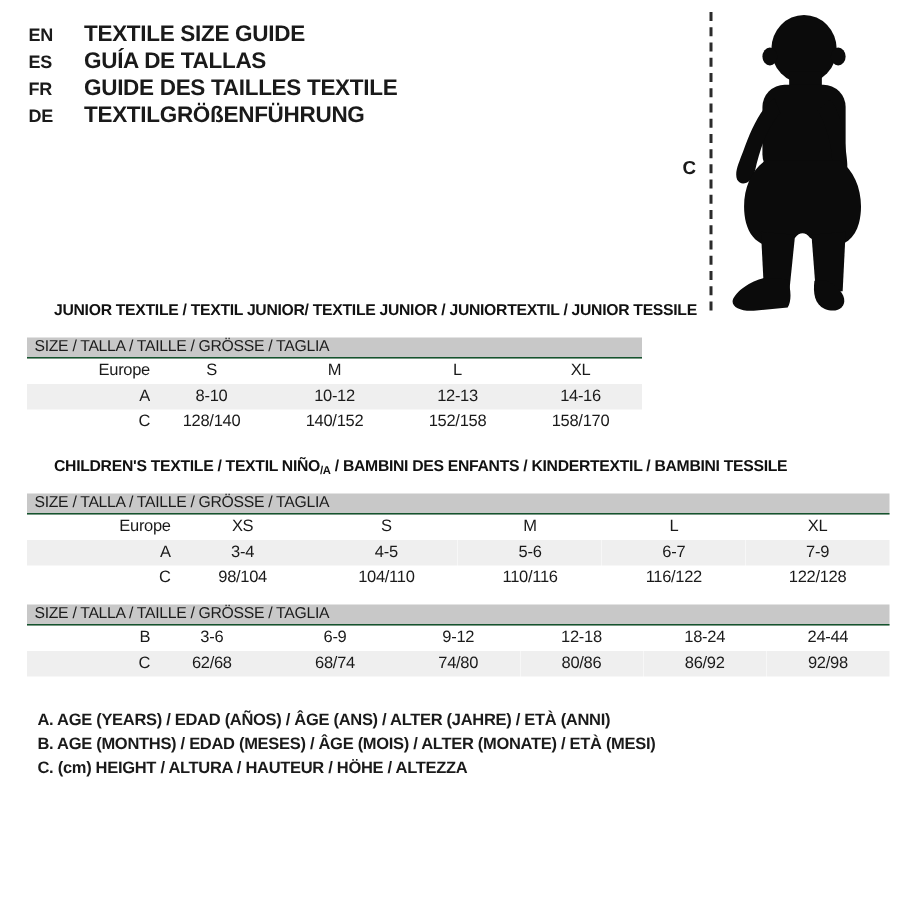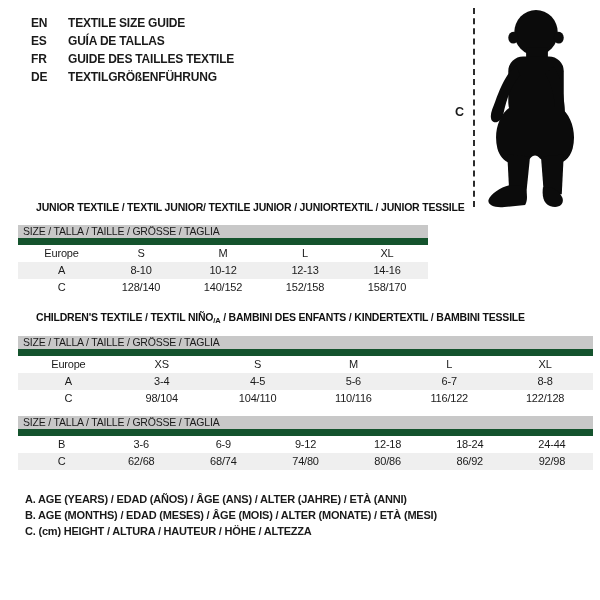--- a/index.html
+++ b/index.html
@@ -1,23 +1,23 @@
 <!DOCTYPE html>
 <html><head>
 <meta charset="utf-8">
 <style>
   html,body{margin:0;padding:0;}
   body{font-family:"Liberation Sans", sans-serif; background:#fff;}
   .page{position:relative; width:600px; height:600px; background:#fff; overflow:hidden; color:#1a1a1a;}
 
   
-  .lang-list{padding:14px 0 0 31px;}
+  .lang-list{padding:14px 0 0 19px;}
   .lang-row{display:flex; line-height:18px;}
   .lang-code{width:37px; font-size:12px; font-weight:700; letter-spacing:-0.2px;}
-  .lang-label{font-size:12px; font-weight:700; letter-spacing:-0.2px;}
+  .lang-label{font-size:15px; font-weight:700; letter-spacing:-0.2px;}
 
   
   .figure{position:absolute; left:452px; top:4px; width:146px; height:212px;}
   .c-label{position:absolute; left:3px; top:101px; font-size:12.5px; font-weight:700;}
   .dash-line{position:absolute; left:21px; top:4px; height:199px; width:0; border-left:2px dashed #2b2b2b;}
   .figure svg{position:absolute; left:28px; top:0;}
 
   
   .sec-title{margin-left:36px; font-size:10.5px; font-weight:700; letter-spacing:-0.2px; line-height:14px; color:#111;}
   .s1 .sec-title{margin-top:114px;}
@@ -25,24 +25,24 @@
   .s3 .sec-title{margin-top:16px; line-height:14.5px;}
   .ssub{font-size:7.5px; font-weight:700; vertical-align:-2px;}
 
   
   .tbl{margin-left:18px;}
   .tbl.narrow{width:410px;}
   .tbl.wide{width:575px;}
   .s1 .tbl{margin-top:11px;}
   .s2 .tbl{margin-top:8px;}
   .s3 .tbl{margin-top:9px;}
-  .size-bar{height:13px; line-height:13px; background:#c8c8c8; border-bottom:7px solid #14532d; font-size:10.5px; padding-left:5px; color:#1b1b1b; letter-spacing:-0.2px;}
+  .size-bar{height:13px; line-height:13px; background:#c8c8c8; border-bottom:1px solid #14532d; font-size:10.5px; padding-left:5px; color:#1b1b1b; letter-spacing:-0.2px;}
   table.grid{border-collapse:collapse; table-layout:fixed; width:100%;}
   table.grid td{font-size:11px; text-align:center; height:17px; line-height:17px; padding:0; color:#1a1a1a; letter-spacing:-0.2px; overflow:hidden; white-space:nowrap;}
-  table.grid td.lbl{text-align:center; padding-left:5px;}
+  table.grid td.lbl{text-align:right; padding-left:5px;}
   tr.stripe td{background:#efefef;}
   col.c-label{width:57px;}
 
   
   .footnotes{margin:21px 0 0 25px;}
   .foot-line{font-size:11px; font-weight:700; line-height:16px; letter-spacing:-0.2px;}
 </style>
 </head>
 <body>
 
@@ -148,21 +148,21 @@
             <td>M</td>
             <td>L</td>
             <td>XL</td>
           </tr>
           <tr class="stripe">
             <td class="lbl">A</td>
             <td>3-4</td>
             <td>4-5</td>
             <td>5-6</td>
             <td>6-7</td>
-            <td>8-8</td>
+            <td>7-9</td>
           </tr>
           <tr>
             <td class="lbl">C</td>
             <td>98/104</td>
             <td>104/110</td>
             <td>110/116</td>
             <td>116/122</td>
             <td>122/128</td>
           </tr>
         </tbody>

